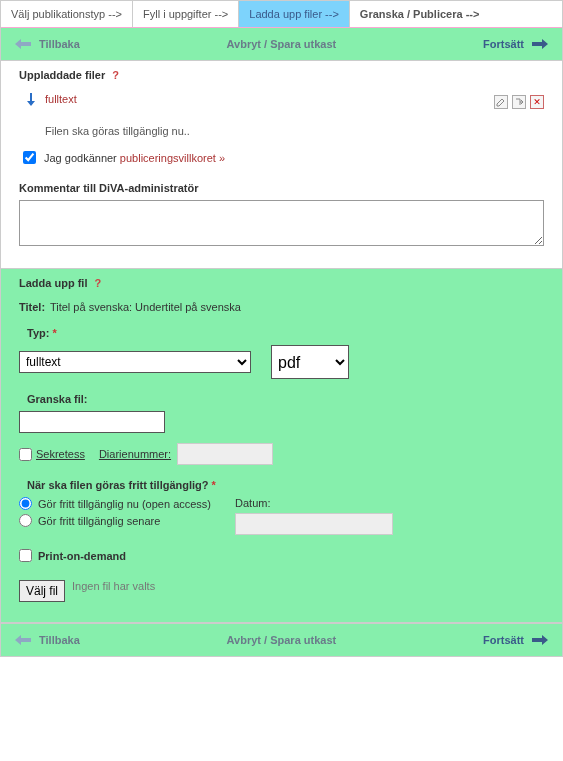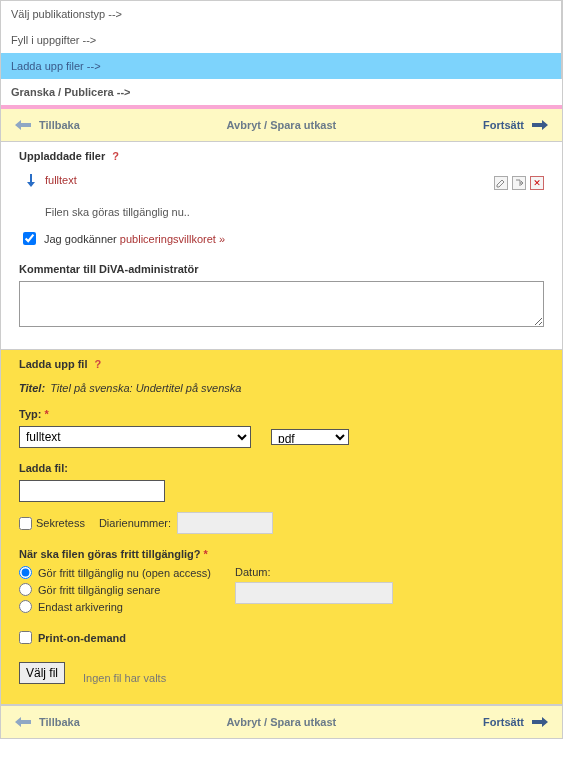--- a/index.html
+++ b/index.html
@@ -6,53 +6,53 @@
   body {
     font-family: Verdana, Arial, sans-serif;
     font-size: 11px;
     background: #fff;
     width: 563px;
     color: #333;
   }
   .container { border: 1px solid #ccc; }
 
   
-  .tabs { display: flex; border-bottom: 4px solid #f9a8d4; flex-direction: column; }
+  .tabs { display: flex; border-bottom: 1px solid #f9a8d4; }
   .tab {
     padding: 7px 10px;
     font-size: 11px;
     color: #555;
     border-right: 1px solid #ccc;
     cursor: pointer;
     background: #fff;
   }
   .tab.active { background: #7dd3fc; color: #3a5a8a; }
   .tab:last-child { border-right: none; flex: 1; font-weight: bold; }
 
   
   .navbar {
     display: flex;
     align-items: center;
     justify-content: space-between;
     padding: 10px 14px;
-    background: #fef9c3;
+    background: #86efac;
     border-bottom: 1px solid #ccc;
     color: #6a7a8a;
   }
   .navbar.bottom { border-top: 1px solid #ccc; border-bottom: none; }
   .nav-left, .nav-right { display: flex; align-items: center; gap: 8px; font-weight: bold; }
   .nav-center { color: #6a7a8a; font-weight: bold; }
   .nav-right { color: #3a5a8a; }
   .arrow-left, .arrow-right { width: 16px; height: 10px; display: inline-block; }
   .arrow-left svg, .arrow-right svg { display: block; }
 
   
   .panel { padding: 8px 18px 20px 18px; }
   .panel.white { background: #fff; border-bottom: 1px solid #ccc; }
-  .panel.blue { background: #fde047; border-bottom: 1px solid #ccc; }
+  .panel.blue { background: #86efac; border-bottom: 1px solid #ccc; }
 
   .heading { font-weight: bold; margin-bottom: 12px; }
   .heading .help { color: #c44; font-weight: bold; margin-left: 4px; }
 
   .file-row {
     display: flex;
     align-items: flex-start;
     justify-content: space-between;
     margin-left: 6px;
     margin-bottom: 14px;
@@ -77,41 +77,41 @@
     height: 46px;
     border: 1px solid #999;
     resize: both;
     font-family: inherit;
     font-size: 11px;
     padding: 3px;
   }
 
   
   .row { margin-bottom: 14px; }
-  .title-row { font-size: 11px; margin-bottom: 14px; font-style: italic; }
+  .title-row { font-size: 11px; margin-bottom: 14px; }
   .title-row b { margin-right: 2px; }
   .req { color: #c33; }
-  .field-label { font-weight: bold; margin-bottom: 6px; display: block; }
+  .field-label { font-weight: bold; margin-bottom: 6px; display: block; margin-left: 8px; }
 
   select.wide {
     width: 232px;
     height: 22px;
     border: 1px solid #555;
     background: #fff;
     font-family: inherit;
     font-size: 12px;
     padding: 1px 2px;
   }
   select.small {
     width: 78px;
-    height: 16px;
+    height: 34px;
     border: 1px solid #555;
     background: #fff;
     font-family: inherit;
-    font-size: 12px;
+    font-size: 16px;
     padding: 1px 2px;
     margin-left: 14px;
   }
   input.text-sm {
     width: 146px;
     height: 22px;
     border: 1px solid #555;
     padding: 2px 4px;
     font-family: inherit;
     font-size: 12px;
@@ -126,32 +126,32 @@
   }
   input.text-date {
     width: 158px;
     height: 22px;
     border: 1px solid #ccc;
     background: #eee;
     padding: 2px;
   }
 
   .inline { display: flex; align-items: center; gap: 6px; }
-  .sekret-row { display: flex; align-items: center; gap: 6px; margin-top: 4px; }
+  .sekret-row { display: flex; align-items: center; gap: 6px; margin-top: 4px; text-decoration: underline; }
   .sekret-row label { display: flex; align-items: center; gap: 4px; }
 
   .radio-row { display: flex; align-items: center; gap: 6px; margin-bottom: 4px; }
   .radio-block { display: flex; gap: 24px; align-items: flex-start; }
   .radio-col {}
   .date-col { display: flex; flex-direction: column; gap: 4px; }
 
   .pod-row { display: flex; align-items: center; gap: 6px; margin-top: 14px; margin-bottom: 18px; }
   .pod-row span { font-weight: bold; }
 
-  .choose-row { display: flex; align-items: flex-end; gap: 16px; }
+  .choose-row { display: flex; align-items: flex-start; gap: 5px; }
   .choose-btn {
     border: 1px solid #555;
     padding: 3px 6px;
     background: #eee;
     font-family: inherit;
     font-size: 12px;
     cursor: pointer;
   }
   .nofile { color: #777; padding-left: 2px; }
 
@@ -255,21 +255,21 @@
         <select class="wide">
           <option>fulltext</option>
         </select>
         <select class="small">
           <option>pdf</option>
         </select>
       </div>
     </div>
 
     <div class="row">
-      <span class="field-label">Ladda fil:</span>
+      <span class="field-label">Granska fil:</span>
       <input class="text-sm" type="text" value="" style="">
       <div class="sekret-row" style="margin-top:10px;">
         <label>
           <input type="checkbox" style="">
           <span>Sekretess</span>
         </label>
         <span style="margin-left:8px;">Diarienummer:</span>
         <input class="text-diar" type="text" value="" style="">
       </div>
     </div>
@@ -282,24 +282,20 @@
       <div class="radio-block">
         <div class="radio-col">
           <div class="radio-row">
             <input type="radio" name="avail" checked="" style="">
             <span>Gör fritt tillgänglig nu (open access)</span>
           </div>
           <div class="radio-row">
             <input type="radio" name="avail" style="">
             <span>Gör fritt tillgänglig senare</span>
           </div>
-          <div class="radio-row">
-            <input type="radio" name="avail" style="">
-            <span>Endast arkivering</span>
-          </div>
         </div>
         <div class="date-col">
           <span>Datum:</span>
           <input class="text-date" type="text" value="" style="">
         </div>
       </div>
     </div>
 
     <div class="pod-row">
       <input type="checkbox" style="">

